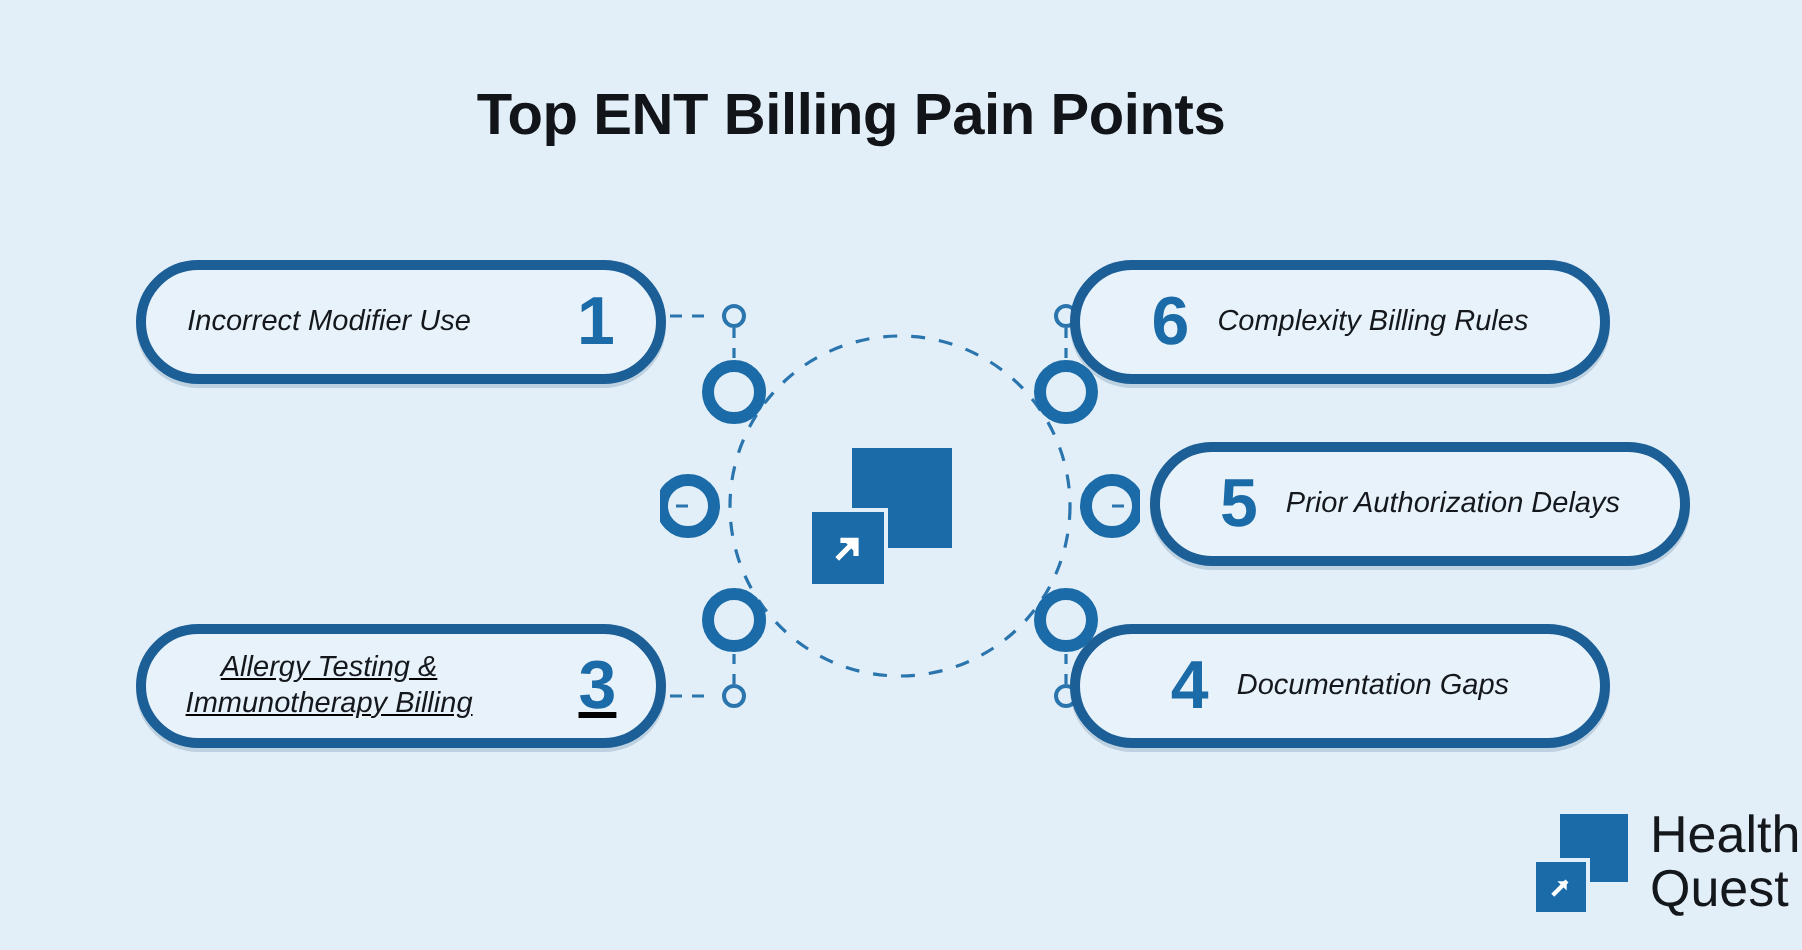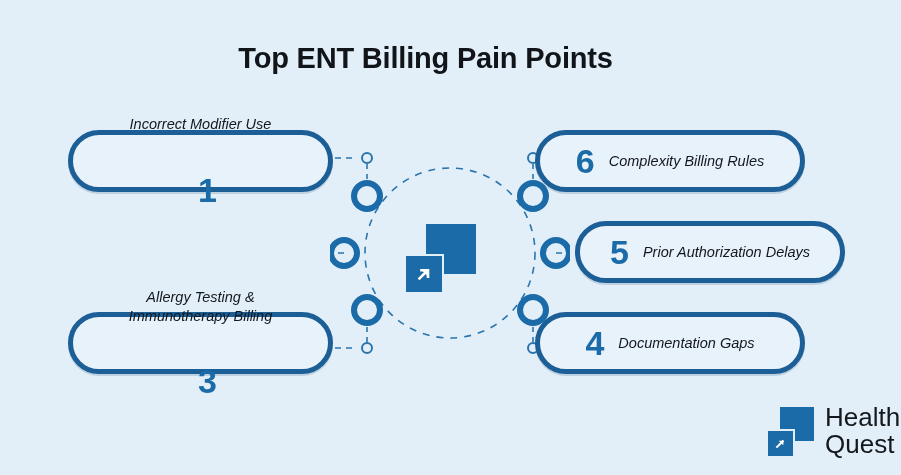--- a/index.html
+++ b/index.html
@@ -40,21 +40,21 @@
     box-sizing: border-box;
     height: 62px;
     border: 5px solid #1c5e96;
     border-radius: 34px;
     background: #e8f2fa;
     display: flex;
     align-items: center;
     justify-content: center;
     box-shadow: 0 2px 0 rgba(20,70,115,0.18);
   }
-  .pill.left  { flex-direction: column; gap: 39px; }
+  .pill.left  { flex-direction: row; gap: 39px; }
   .pill.right { flex-direction: row; }
 
   .pill-text {
     font-size: 14.5px;
     font-style: italic;
     color: #14181c;
     line-height: 1.25;
     text-align: center;
     white-space: pre-line;
   }
@@ -63,21 +63,21 @@
     font-weight: bold;
     color: #1b6ba8;
     line-height: 1;
     font-style: normal;
   }
   .pill.left .pill-num  { margin-left: 14px; }
   .pill.right .pill-num { margin-right: 14px; }
 
   #pill-1 { left: 68px;  top: 130px; width: 265px; }
   #pill-2 { left: 28px;  top: 221px; width: 265px; }
-  #pill-3 { left: 68px;  top: 312px; width: 265px; }
+  #pill-3 { left: 68px;  top: 312px; width: 265px; text-decoration: underline; }
   #pill-6 { left: 535px; top: 130px; width: 270px; }
   #pill-5 { left: 575px; top: 221px; width: 270px; }
   #pill-4 { left: 535px; top: 312px; width: 270px; }
 
   
   #center-diagram {
     position: absolute;
     left: 330px;
     top: 128px;
     width: 240px;

